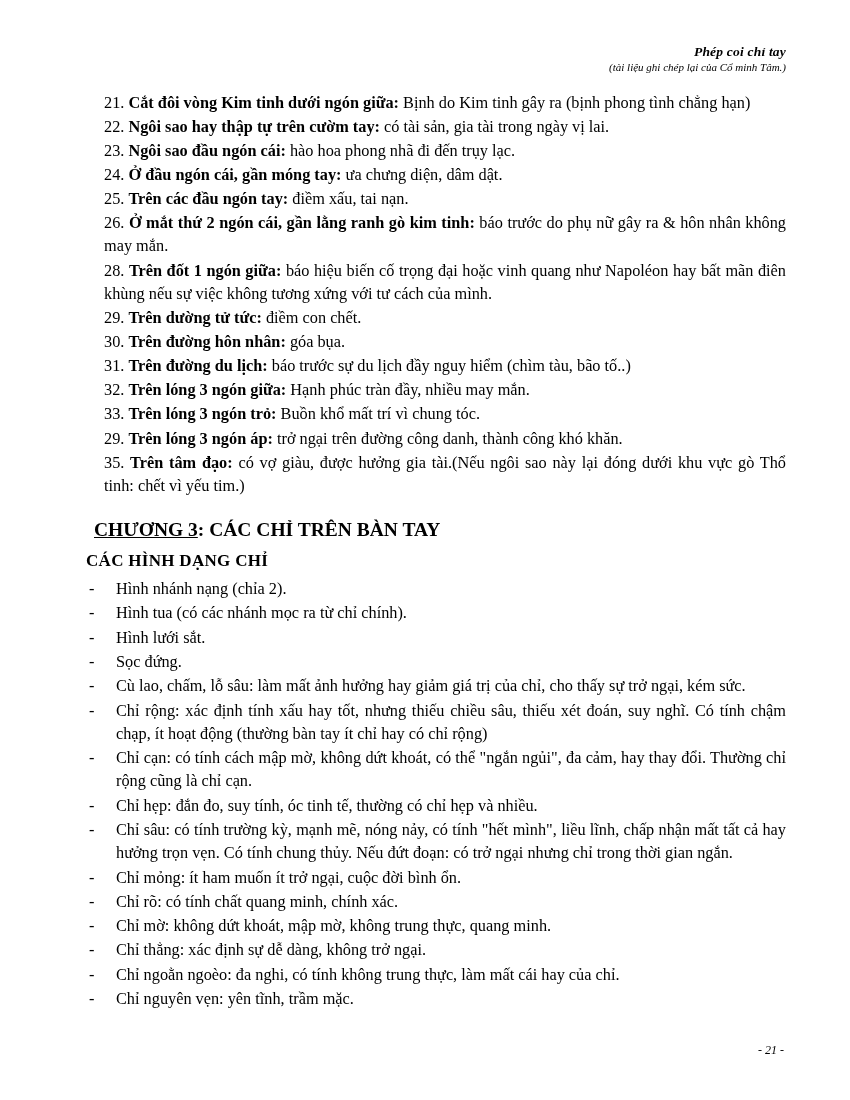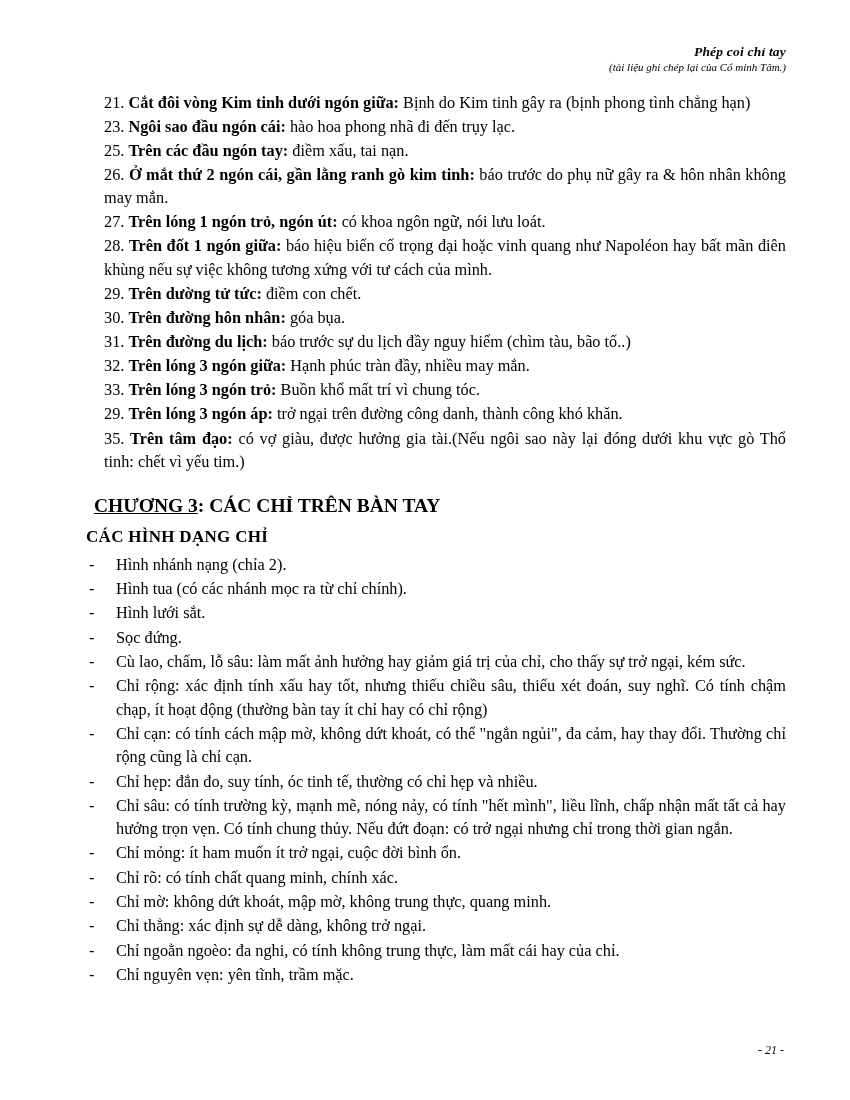--- a/index.html
+++ b/index.html
@@ -110,24 +110,25 @@
 
 <div class="page">
 
   <div class="header">
     <div class="h-title">Phép coi chỉ tay</div>
     <div class="h-sub">(tài liệu ghi chép lại của Cổ minh Tâm.)</div>
   </div>
 
   <ul class="numbered-list" id="numbered-list">
   <li><span class="num">21.</span> <span class="lead">Cắt đôi vòng Kim tinh dưới ngón giữa:</span><span> Bịnh do Kim tinh gây ra (bịnh phong tình chẳng hạn)</span></li>
+      <li><span class="num">22.</span> <span class="lead">Ngôi sao hay thập tự trên cườm tay:</span><span> có tài sản, gia tài trong ngày vị lai.</span></li>
       <li><span class="num">23.</span> <span class="lead">Ngôi sao đầu ngón cái:</span><span> hào hoa phong nhã đi đến trụy lạc.</span></li>
+      <li><span class="num">24.</span> <span class="lead">Ở đầu ngón cái, gần móng tay:</span><span> ưa chưng diện, dâm dật.</span></li>
       <li><span class="num">25.</span> <span class="lead">Trên các đầu ngón tay:</span><span> điềm xấu, tai nạn.</span></li>
       <li><span class="num">26.</span> <span class="lead">Ở mắt thứ 2 ngón cái, gần lằng ranh gò kim tinh:</span><span> báo trước do phụ nữ gây ra &amp; hôn nhân không may mắn.</span></li>
-      <li><span class="num">27.</span> <span class="lead">Trên lóng 1 ngón trỏ, ngón út:</span><span> có khoa ngôn ngữ, nói lưu loát.</span></li>
       <li><span class="num">28.</span> <span class="lead">Trên đốt 1 ngón giữa:</span><span> báo hiệu biến cố trọng đại hoặc vinh quang như Napoléon hay bất mãn điên khùng nếu sự việc không tương xứng với tư cách của mình.</span></li>
       <li><span class="num">29.</span> <span class="lead">Trên dường tử tức:</span><span> điềm con chết.</span></li>
       <li><span class="num">30.</span> <span class="lead">Trên đường hôn nhân:</span><span> góa bụa.</span></li>
       <li><span class="num">31.</span> <span class="lead">Trên đường du lịch:</span><span> báo trước sự du lịch đầy nguy hiểm (chìm tàu, bão tố..)</span></li>
       <li><span class="num">32.</span> <span class="lead">Trên lóng 3 ngón giữa:</span><span> Hạnh phúc tràn đầy, nhiều may mắn.</span></li>
       <li><span class="num">33.</span> <span class="lead">Trên lóng 3 ngón trỏ:</span><span> Buồn khổ mất trí vì chung tóc.</span></li>
       <li><span class="num">29.</span> <span class="lead">Trên lóng 3 ngón áp:</span><span> trở ngại trên đường công danh, thành công khó khăn.</span></li>
       <li><span class="num">35.</span> <span class="lead">Trên tâm đạo:</span><span> có vợ giàu, được hưởng gia tài.(Nếu ngôi sao này lại đóng dưới khu vực gò Thổ tinh: chết vì yếu tim.)</span></li>
     </ul>
 

